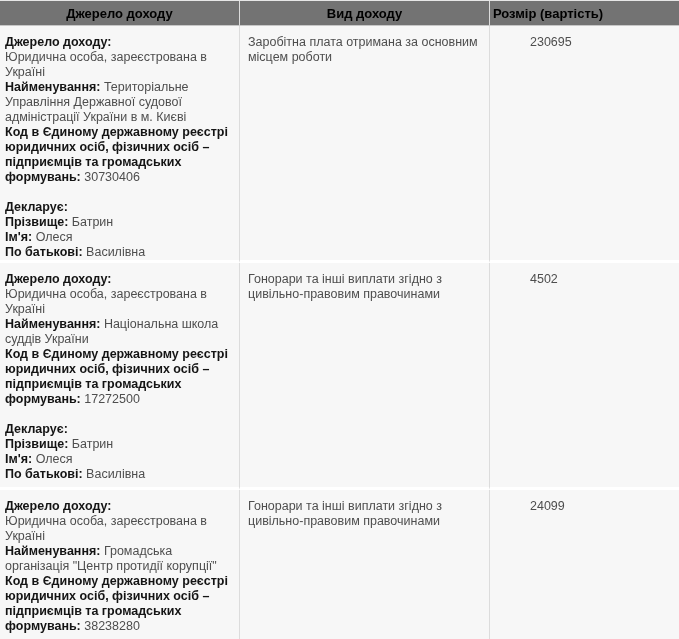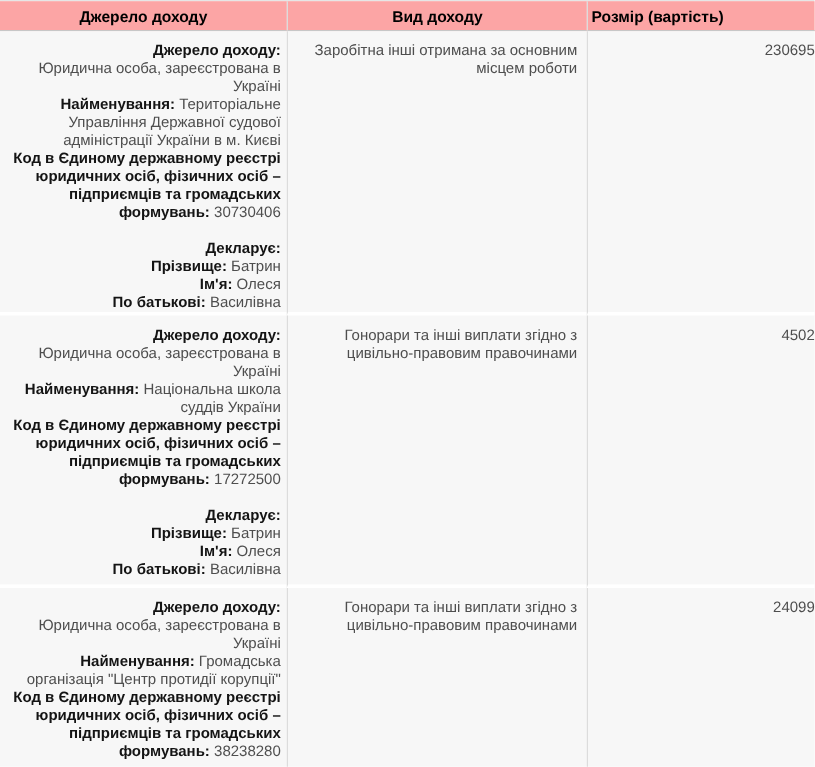--- a/index.html
+++ b/index.html
@@ -18,40 +18,40 @@
     border-collapse: separate;
     border-spacing: 0;
     table-layout: fixed;
     border-top: 1px solid #e6e6e6;
   }
   col.c1 { width: 239px; }
   col.c2 { width: 250px; }
   col.c3 { width: 190px; }
 
   th {
-    background: #fca5a5;
+    background: #737373;
     height: 24px;
     padding: 0 3px;
     font-size: 13px;
     font-weight: bold;
     color: #000000;
     text-align: center;
     vertical-align: middle;
     border-bottom: 1px solid #c7c7c7;
   }
   th.amount-h { text-align: left; }
   th + th, td + td { border-left: 1px solid #dcdcdc; margin-left: 22px; }
 
   td {
     background: #f7f7f7;
     vertical-align: top;
     font-size: 12.5px;
     line-height: 15px;
     color: #4e4e4e;
-    text-align: right;
+    text-align: left;
     border-bottom: 3px solid #ffffff;
   }
   td.source-cell { padding: 9px 5px 0 5px; }
   td.type-cell   { padding: 9px 8px 0 8px; }
   td.amount-cell { padding: 9px 0 0 40px; }
 
   .par { margin: 0; }
   .par.blank { height: 15px; }
   .b { font-weight: bold; color: #141414; }
 
@@ -81,21 +81,21 @@
           <div class="par"><span class="b">Джерело доходу:</span></div>
           <div class="par"><span>Юридична особа, зареєстрована в Україні</span></div>
           <div class="par"><span class="b">Найменування: </span><span>Територіальне Управління Державної судової адміністрації України в м. Києві</span></div>
           <div class="par"><span class="b">Код в Єдиному державному реєстрі юридичних осіб, фізичних осіб – підприємців та громадських формувань: </span><span>30730406</span></div>
           <div class="par blank"></div>
           <div class="par"><span class="b">Декларує:</span></div>
           <div class="par"><span class="b">Прізвище: </span><span>Батрин</span></div>
           <div class="par"><span class="b">Ім'я: </span><span>Олеся</span></div>
           <div class="par"><span class="b">По батькові: </span><span>Василівна</span></div>
         </td>
-        <td class="type-cell">Заробітна інші отримана за основним місцем роботи</td>
+        <td class="type-cell">Заробітна плата отримана за основним місцем роботи</td>
         <td class="amount-cell">230695</td>
       </tr>
       <tr class="r2">
         <td class="source-cell">
           <div class="par"><span class="b">Джерело доходу:</span></div>
           <div class="par"><span>Юридична особа, зареєстрована в Україні</span></div>
           <div class="par"><span class="b">Найменування: </span><span>Національна школа суддів України</span></div>
           <div class="par"><span class="b">Код в Єдиному державному реєстрі юридичних осіб, фізичних осіб – підприємців та громадських формувань: </span><span>17272500</span></div>
           <div class="par blank"></div>
           <div class="par"><span class="b">Декларує:</span></div>

